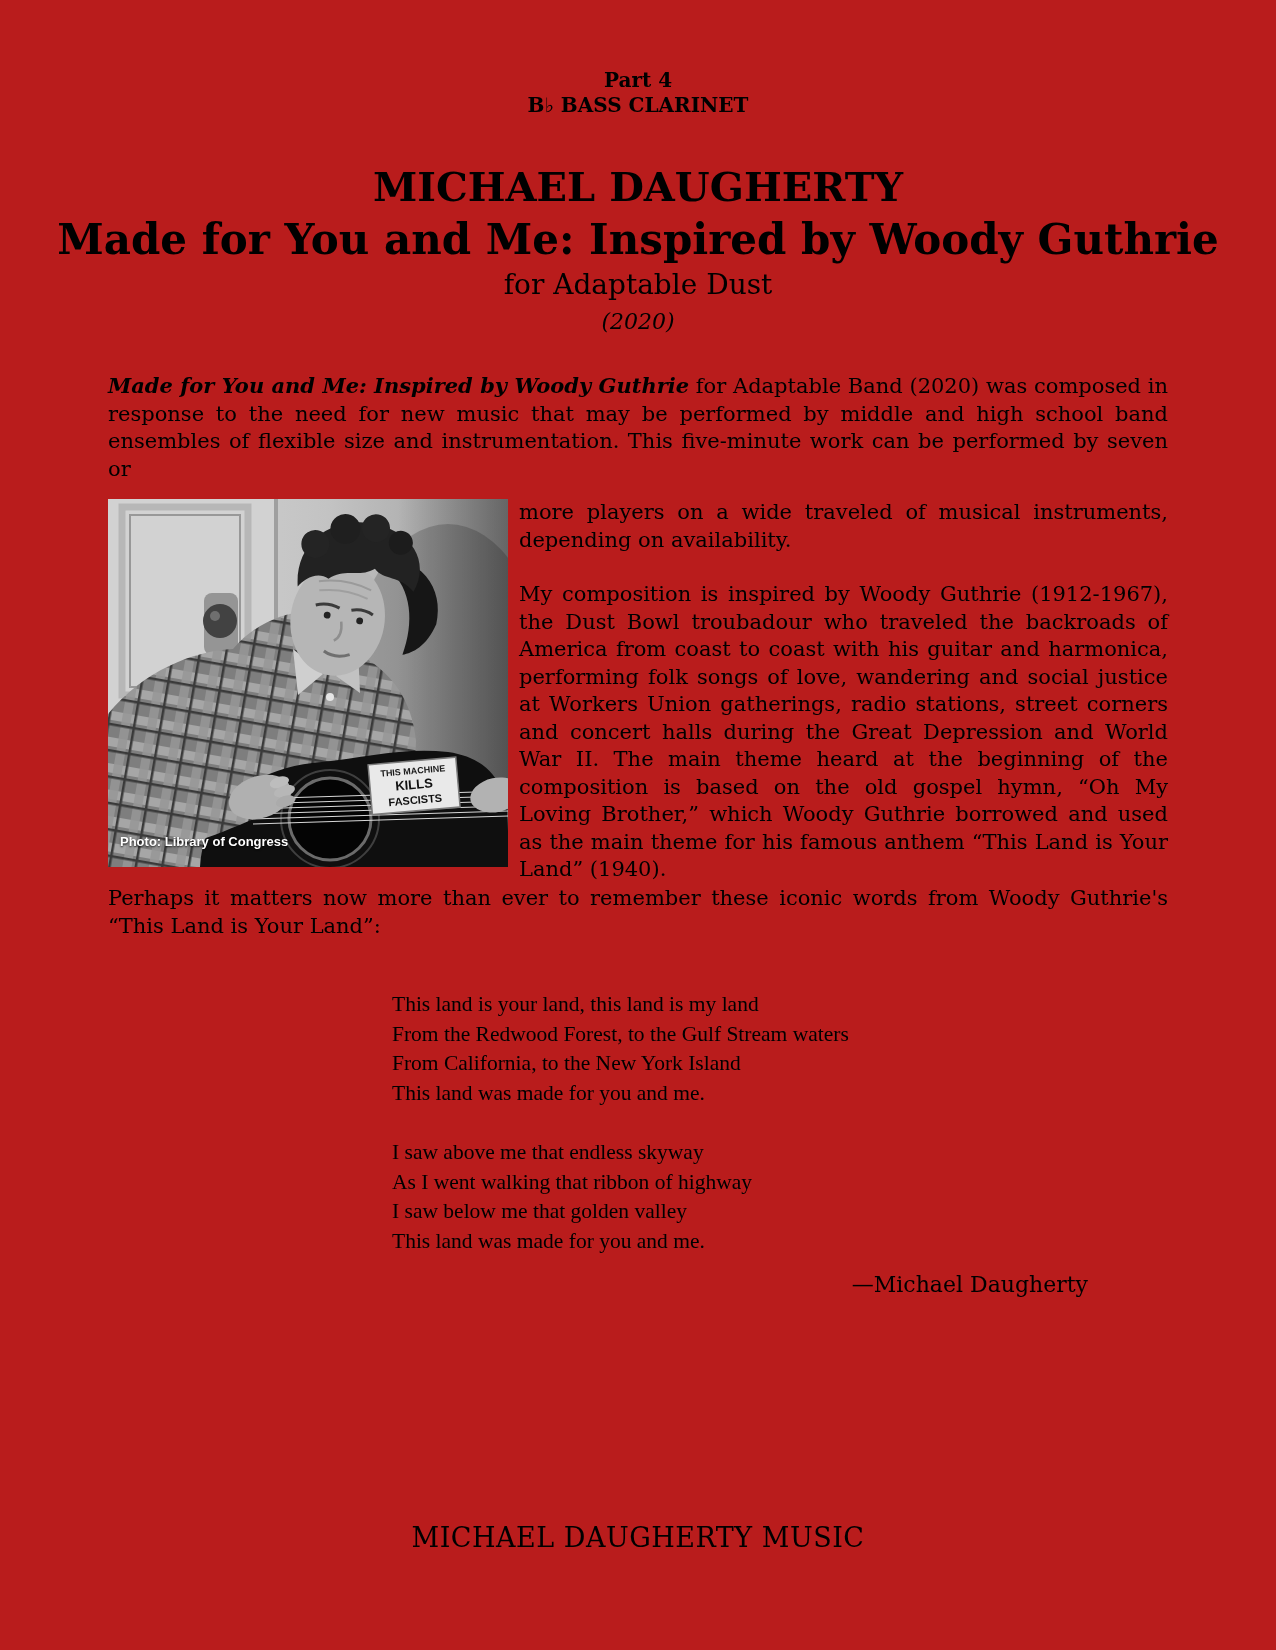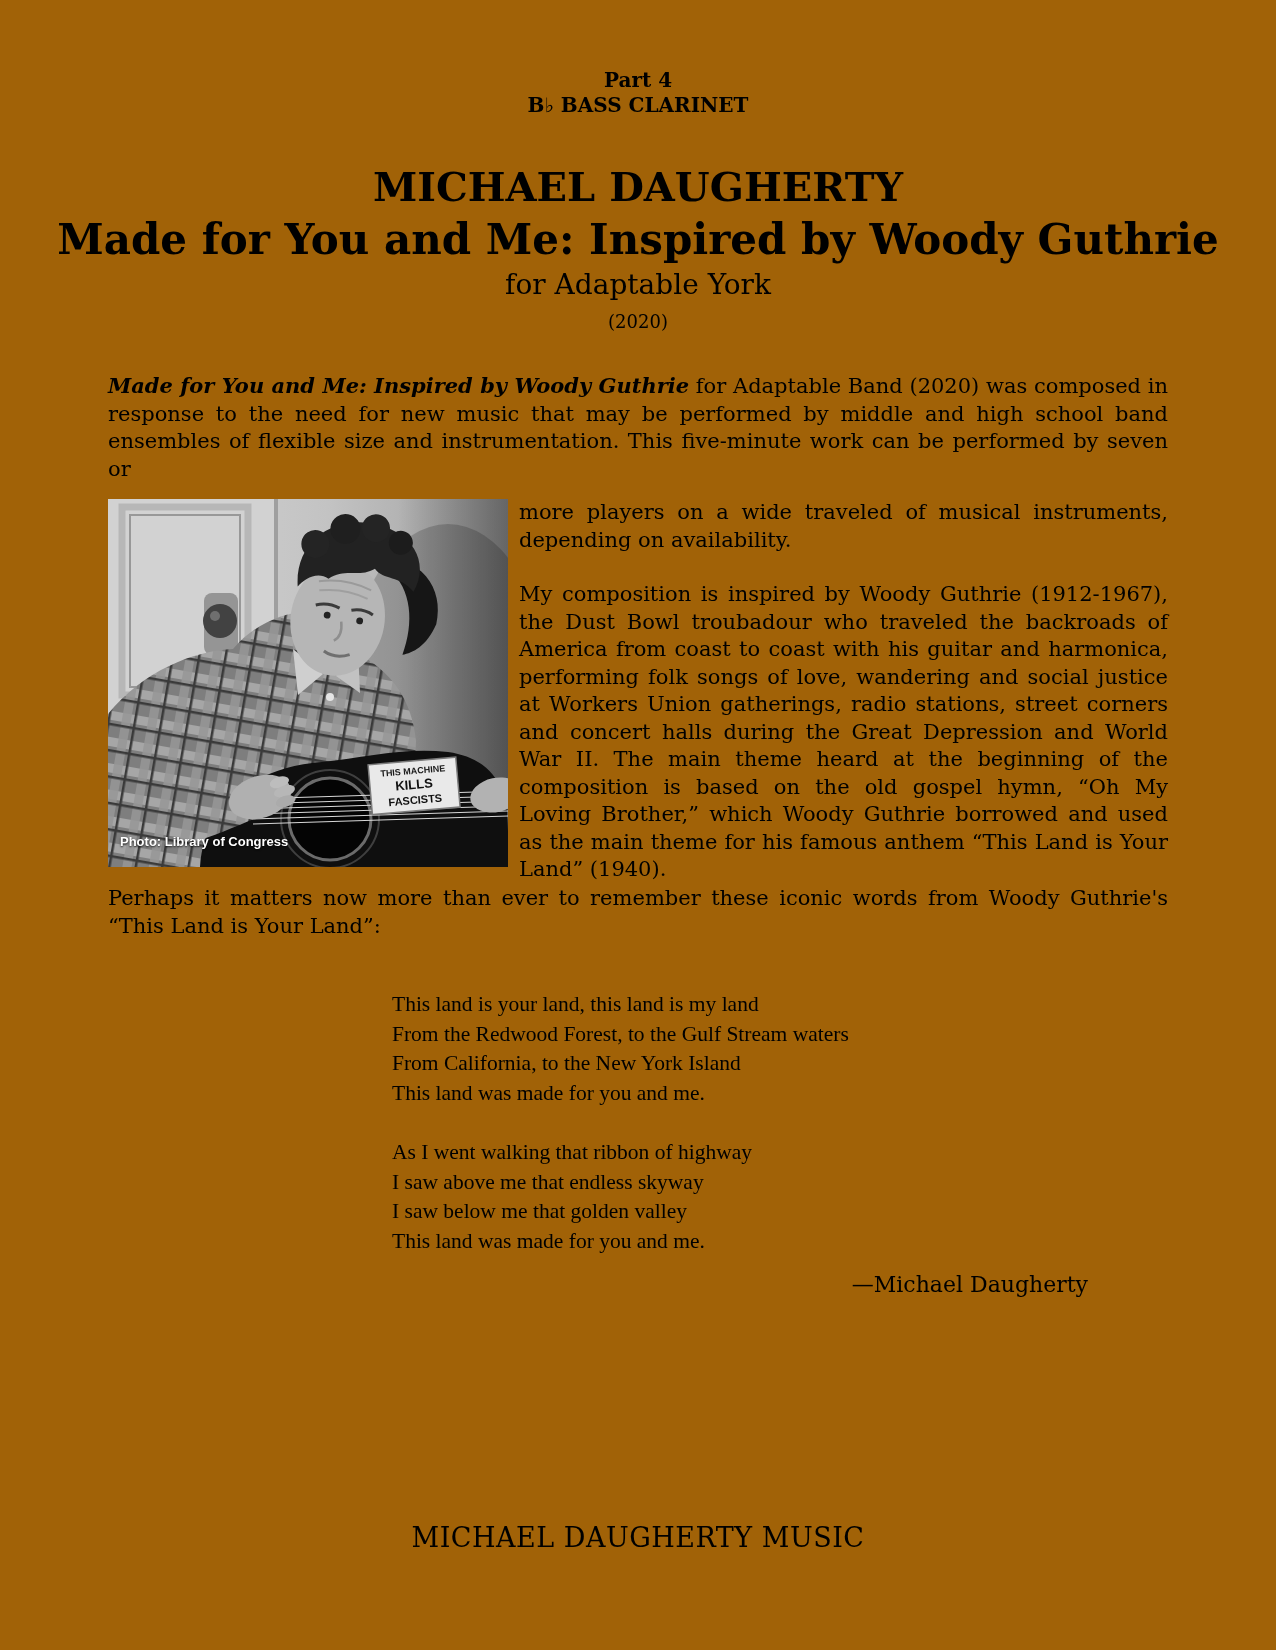--- a/index.html
+++ b/index.html
@@ -1,38 +1,38 @@
 <!DOCTYPE html>
 <html><head>
 <meta charset="utf-8">
 <style>
   html,body{margin:0;padding:0;background:#e9e9e9;}
   .page{
     position:relative;
     width:1276px;height:1650px;
     margin:0 auto;
-    background:#a16207;
+    background:#b91c1c;
     color:#000;
     font-family:"DejaVu Serif", serif;
     overflow:hidden;
   }
   
   .part-header{
     position:absolute;top:68px;left:0;width:100%;
     text-align:center;font-weight:bold;font-size:20px;line-height:25px;
   }
   
   .title-block{
     position:absolute;top:160px;left:0;width:100%;
     text-align:center;white-space:nowrap;
   }
   .composer{font-size:40px;font-weight:bold;line-height:46px;margin:4px;}
   .work-title{font-size:42px;font-weight:bold;line-height:52px;margin:0;}
   .subtitle{font-size:28px;line-height:38px;margin:0;}
-  .year{font-size:18px;line-height:36px;margin:0;}
+  .year{font-size:22px;line-height:36px;margin:0;font-style:italic;}
   
   .note{
     position:absolute;top:372px;left:108px;width:1060px;
     font-size:21px;line-height:27.5px;text-align:justify;
   }
   .lead{font-weight:bold;font-style:italic;}
   .media-row{display:flex;margin-top:16px;}
   .photo-wrap{
     position:relative;width:400px;height:368px;flex:0 0 400px;
     margin-right:11px;background:#bdbdbd;
@@ -72,21 +72,21 @@
 <div class="page">
 
   <div class="part-header">
     <div>Part 4</div>
     <div>B♭ BASS CLARINET</div>
   </div>
 
   <div class="title-block">
     <div class="composer">MICHAEL DAUGHERTY</div>
     <div class="work-title">Made for You and Me: Inspired by Woody Guthrie</div>
-    <div class="subtitle">for Adaptable York</div>
+    <div class="subtitle">for Adaptable Dust</div>
     <div class="year">(2020)</div>
   </div>
 
   <div class="note">
     <div><span class="lead">Made for You and Me: Inspired by Woody Guthrie</span><span> for Adaptable Band (2020) was composed in response to the need for new music that may be performed by middle and high school band ensembles of flexible size and instrumentation. This five-minute work can be performed by seven or</span></div>
 
     <div class="media-row">
 
       <div class="photo-wrap">
         <svg width="400" height="368" viewBox="0 0 400 368" aria-hidden="true">
@@ -195,22 +195,22 @@
   <div class="p3">Perhaps it matters now more than ever to remember these iconic words from Woody Guthrie's “This Land is Your Land”:</div>
 
   <div class="lyrics">
     <div class="verse">
       <div>This land is your land, this land is my land</div>
       <div>From the Redwood Forest, to the Gulf Stream waters</div>
       <div>From California, to the New York Island</div>
       <div>This land was made for you and me.</div>
     </div>
     <div class="verse">
+      <div>I saw above me that endless skyway</div>
       <div>As I went walking that ribbon of highway</div>
-      <div>I saw above me that endless skyway</div>
       <div>I saw below me that golden valley</div>
       <div>This land was made for you and me.</div>
     </div>
   </div>
 
   <div class="signature">—Michael Daugherty</div>
 
   <div class="footer">MICHAEL DAUGHERTY MUSIC</div>
 
 </div>

